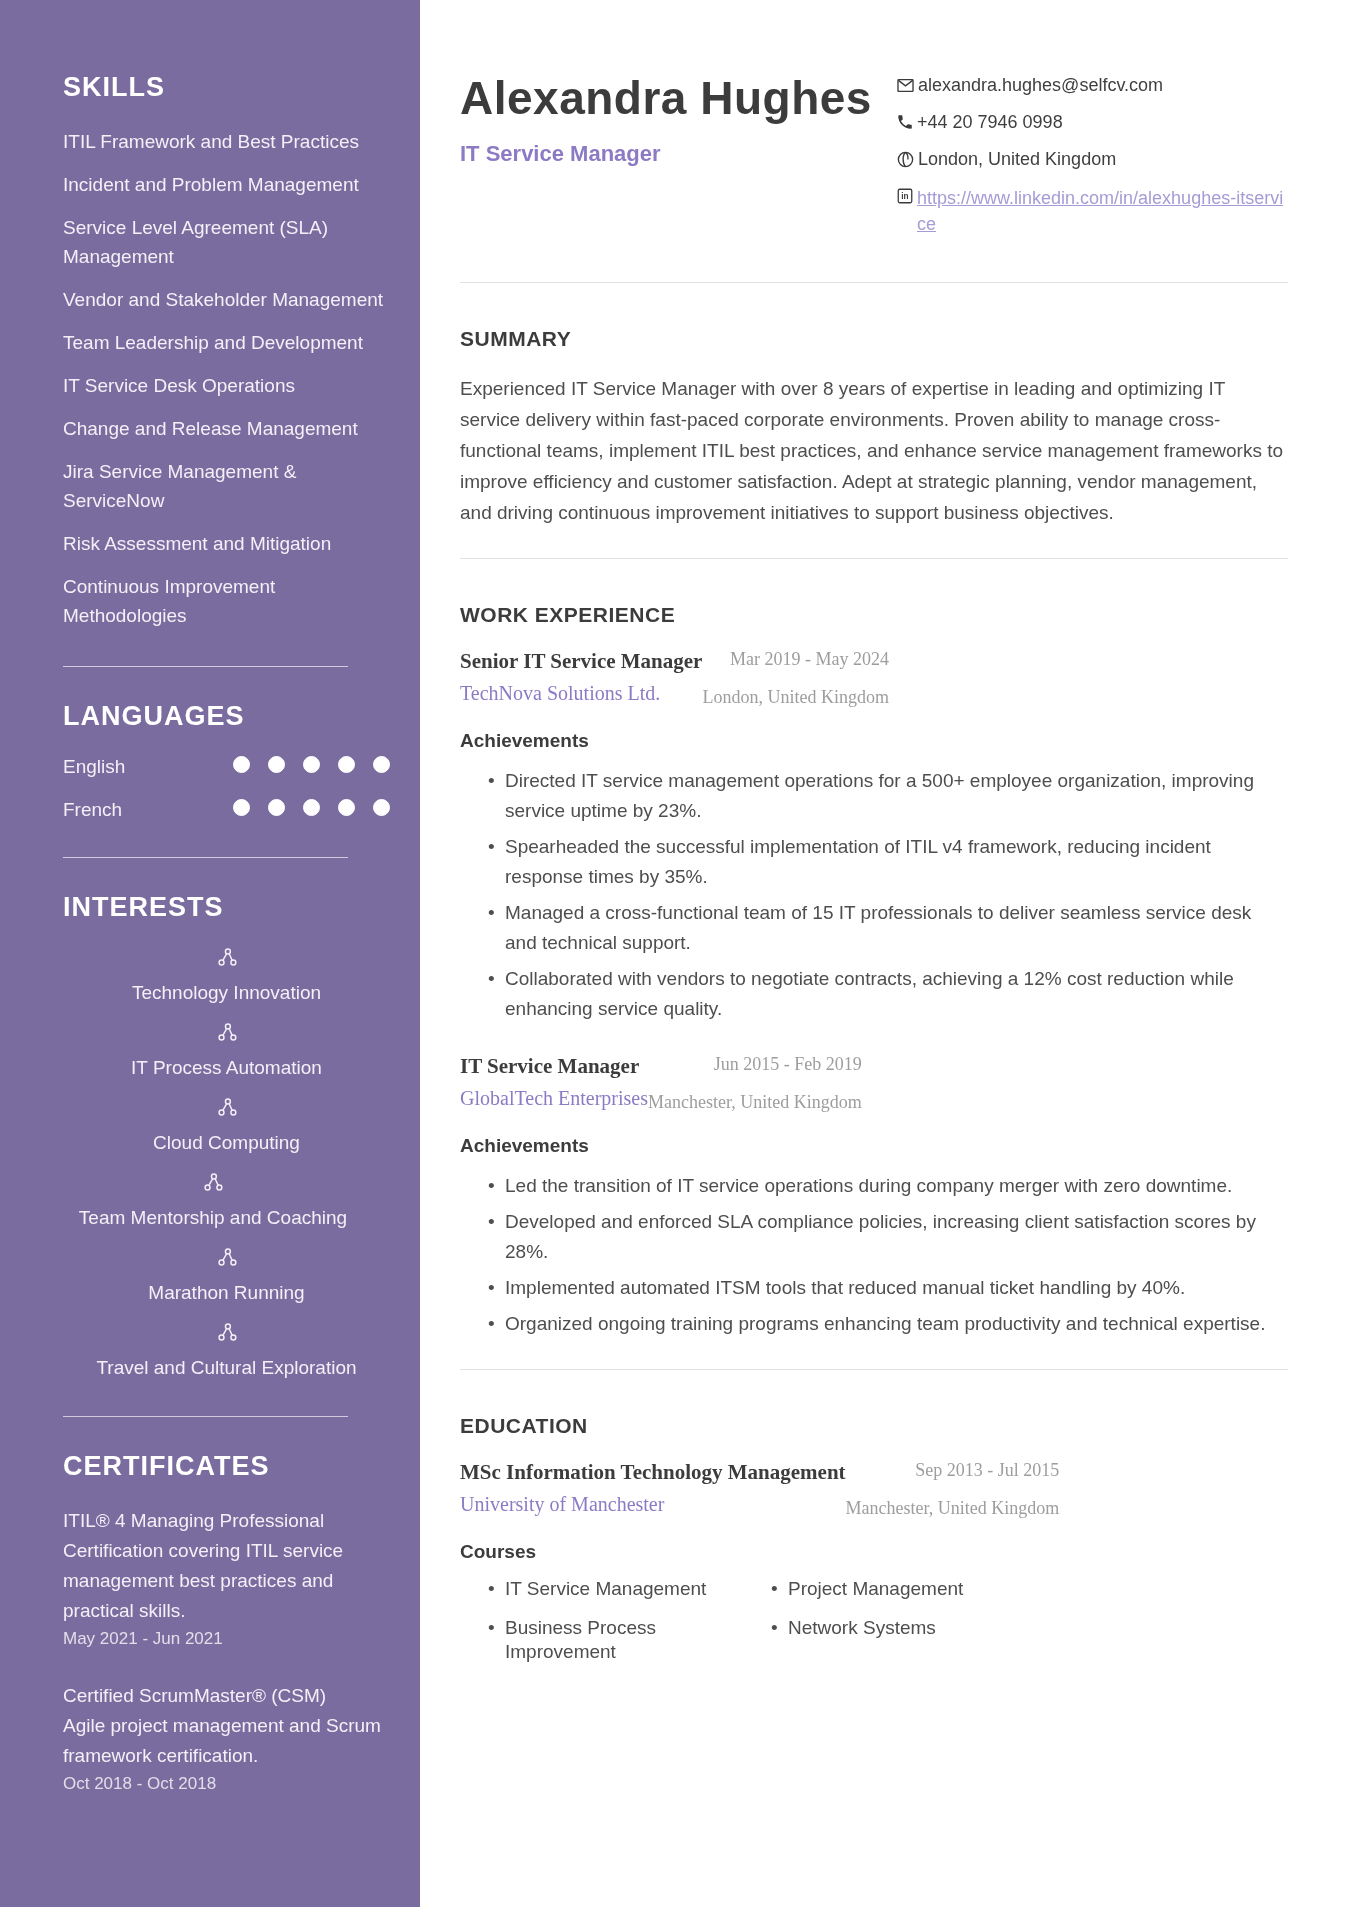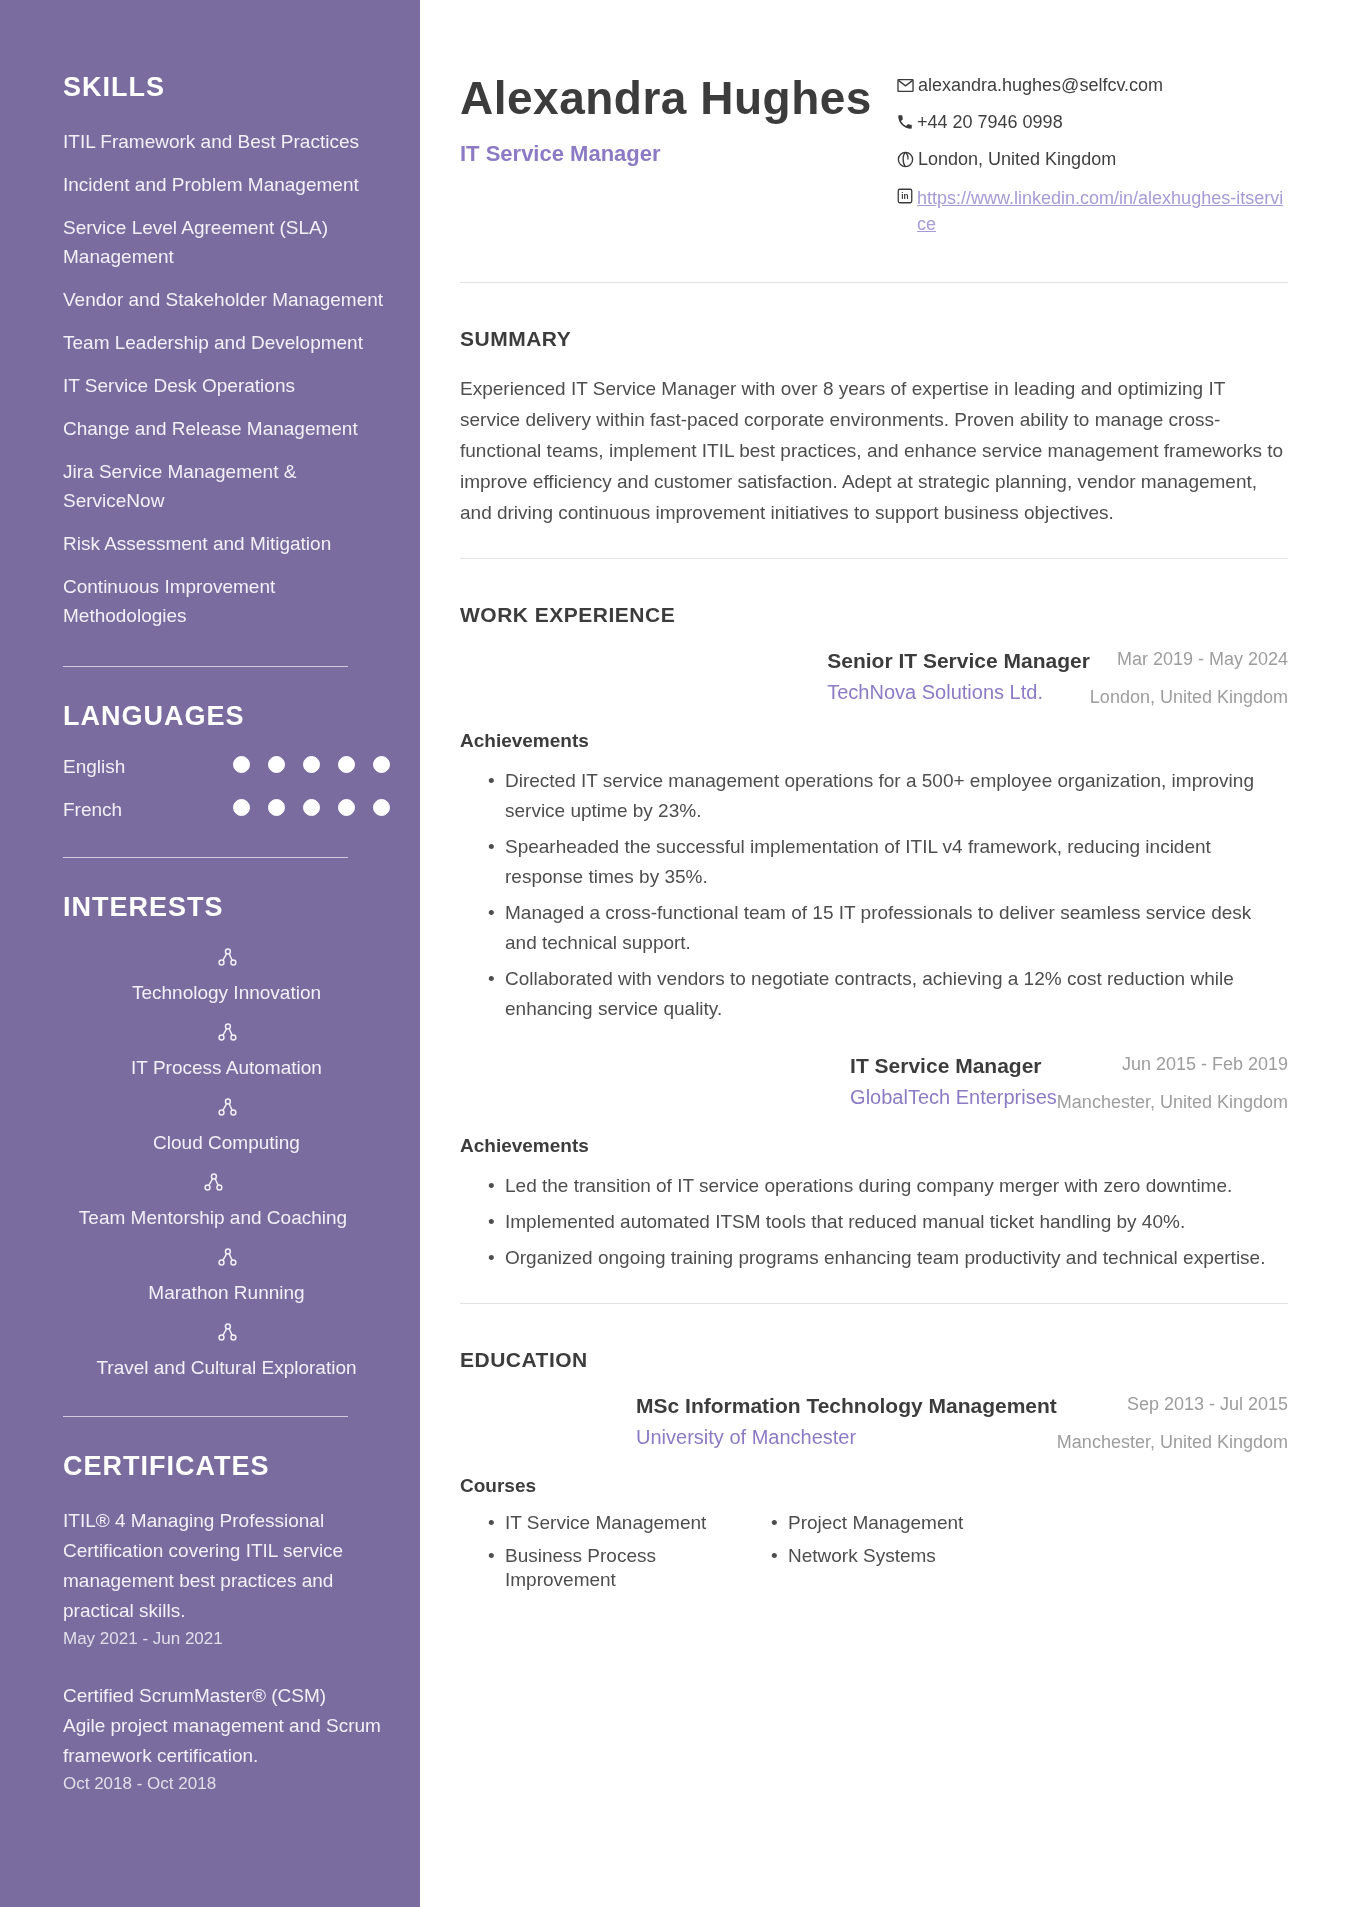--- a/index.html
+++ b/index.html
@@ -129,22 +129,23 @@
     color:var(--heading-text);
     margin:44px 0 22px 0;
   }
   .summary-text{
     font-size:19px;
     line-height:31px;
     color:var(--body-text);
   }
   .entry-head{
     display:flex;
-    justify-content:flex-end;
+    justify-content:flex-start;
     align-items:flex-start;
+    font-family:Liberation Serif, serif;
   }
   .entry-role{
     font-size:21px;
     font-weight:800;
     color:var(--heading-text);
   }
   .entry-company{
     font-size:20px;
     color:var(--accent);
     margin-top:8px;
@@ -175,21 +176,21 @@
     content:"•";
     position:absolute;
     left:28px;
     color:var(--body-text);
   }
   .job{margin-bottom:30px;}
   .job:last-child{margin-bottom:0;}
   .courses-grid{
     display:grid;
     grid-template-columns:283px 1fr;
-    row-gap:9px;
+    row-gap:15px;
     list-style:none;
   }
   .courses-grid li{
     position:relative;
     padding-left:45px;
     font-size:19px;
     line-height:24px;
     color:var(--body-text);
   }
   .courses-grid li::before{
@@ -399,20 +400,21 @@
           <div class="entry-company">GlobalTech Enterprises</div>
         </div>
         <div class="entry-when">
           <div class="entry-dates">Jun 2015 - Feb 2019</div>
           <div class="entry-location">Manchester, United Kingdom</div>
         </div>
       </div>
       <div class="sub-label">Achievements</div>
       <ul class="bullets">
         <li>Led the transition of IT service operations during company merger with zero downtime.</li>
+        <li>Developed and enforced SLA compliance policies, increasing client satisfaction scores by 28%.</li>
         <li>Implemented automated ITSM tools that reduced manual ticket handling by 40%.</li>
         <li>Organized ongoing training programs enhancing team productivity and technical expertise.</li>
       </ul>
     </div>
   </section>
 
   <hr class="main-div">
 
   <section>
     <h2 class="section-h2">EDUCATION</h2>

